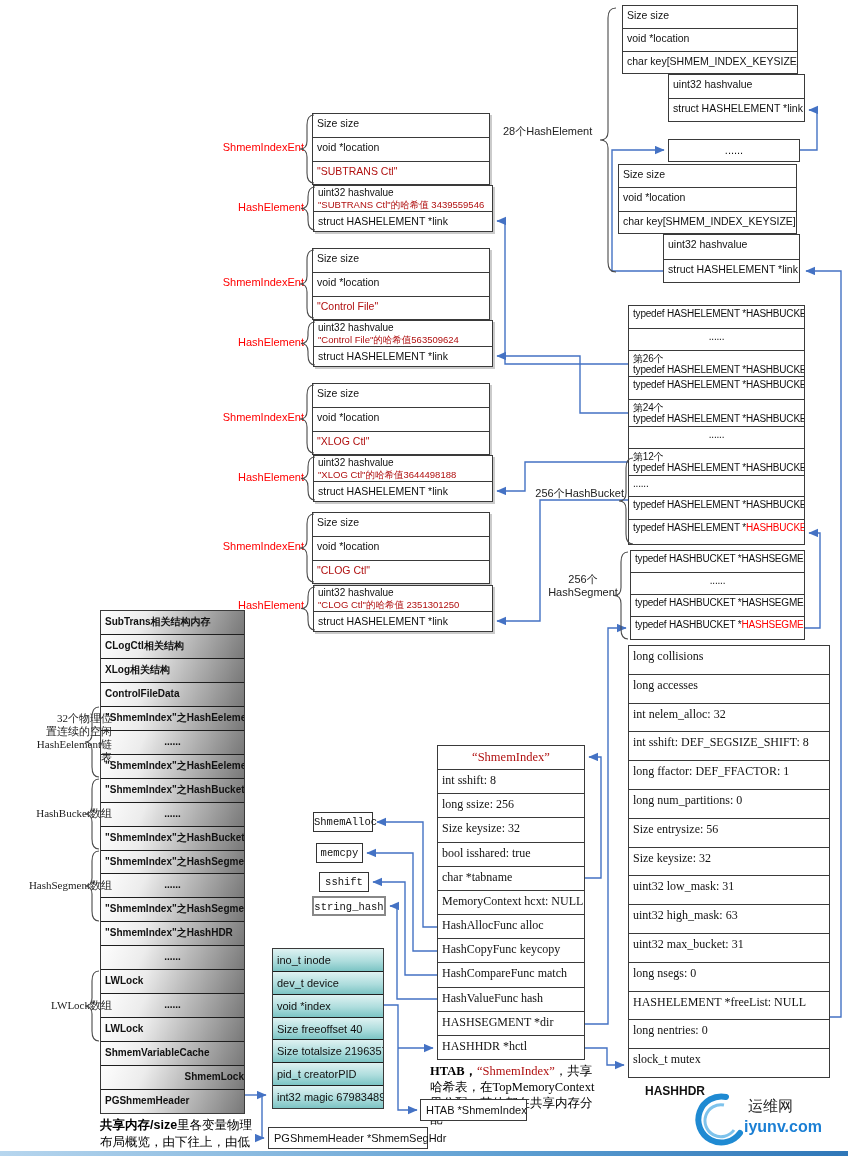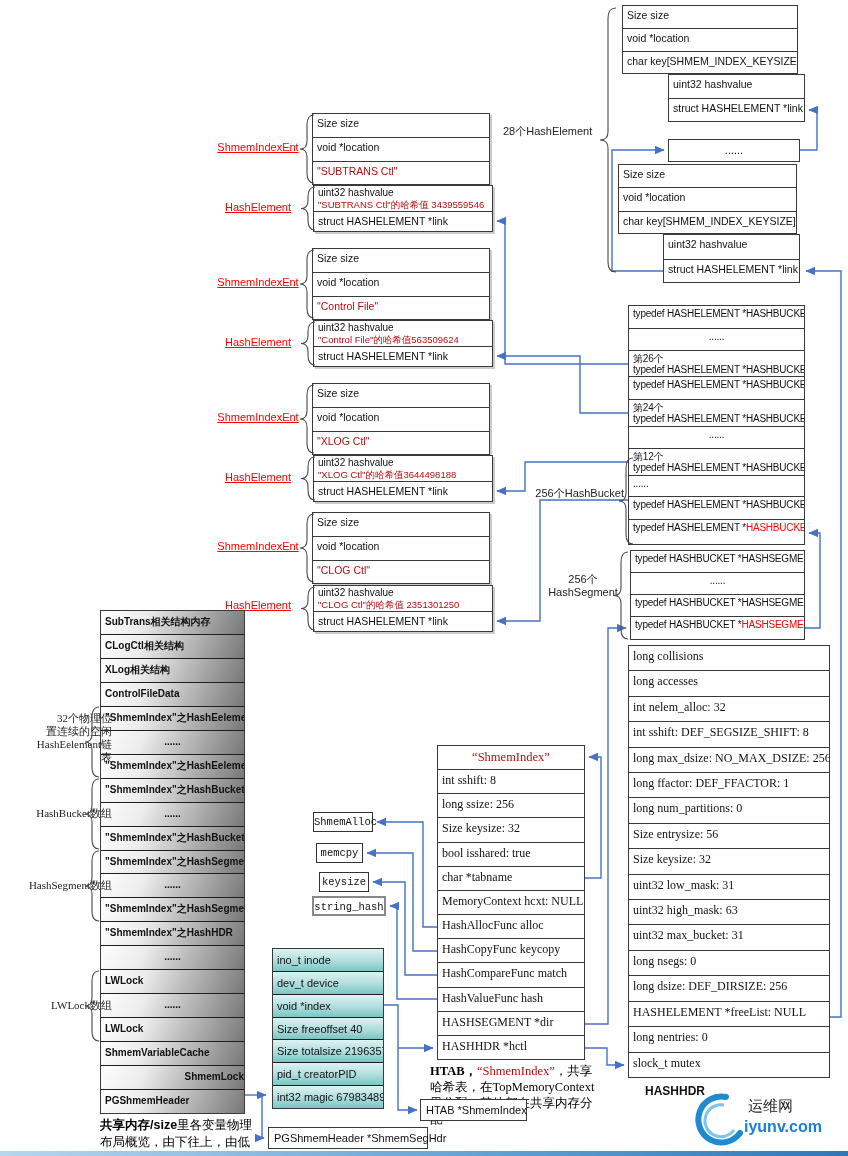--- a/index.html
+++ b/index.html
@@ -28,22 +28,22 @@
   .flexrows .lrow{flex:1 1 0;}
   
   .htab-title{height:24px;border-bottom:1px solid #3a3a3a;box-sizing:border-box;text-align:center;
         color:#b01010;font-family:"Liberation Serif",serif;font-size:12.5px;padding-top:4px;}
   
   .hashcell{height:26px;border-bottom:1px solid #3a3a3a;box-sizing:border-box;padding:1px 0 0 4px;white-space:nowrap;overflow:hidden;}
   .hl1{font-size:10px;line-height:12px;}
   .hl2{font-size:9.5px;line-height:12px;}
   .linkrow{height:21px;padding-top:3px;}
   
-  .red-label{position:absolute;width:92px;text-align:center;color:#f00;font-size:11px;
-        line-height:13px;white-space:nowrap;text-decoration:underline;}
+  .red-label{position:absolute;width:92px;text-align:right;color:#f00;font-size:11px;
+        line-height:13px;white-space:nowrap;}
   .anno{position:absolute;font-size:11px;line-height:13px;color:#222;}
   .anno.serif{font-family:"Liberation Serif",serif;margin-left:26px;}
   
   .mem .lrow{font-weight:bold;font-size:10px;line-height:12px;letter-spacing:0;
         padding:5px 0 0 4px;border-bottom:1px solid #1e1e1e;
         background:linear-gradient(115deg,#fefefe 0%,#ececec 30%,#b9b9b9 60%,#787878 100%);}
   .mem .lrow.dots{padding-left:0;}
   
   .teal .lrow{font-size:11px;font-weight:normal;letter-spacing:0;padding:5px 0 0 4px;
         border-bottom:1px solid #1e1e1e;
@@ -177,30 +177,28 @@
   <div class="anno" style="left:548px;top:573px;width:70px;text-align:center">
     <div>256个</div>
     <div>HashSegment</div>
   </div>
 
   <div class="vbox serifbox flexrows" style="left:628px;top:645px;width:202px;height:433px">
       <div class="lrow" style="flex: 1 1 0px;">long collisions</div>
       <div class="lrow" style="flex: 1 1 0px;">long accesses</div>
       <div class="lrow" style="flex: 1 1 0px;">int nelem_alloc: 32</div>
       <div class="lrow" style="flex: 1 1 0px;">int sshift: DEF_SEGSIZE_SHIFT: 8</div>
-      <div class="lrow" style="flex: 1 1 0px;">long max_dsize: NO_MAX_DSIZE: 256</div>
       <div class="lrow" style="flex: 1 1 0px;">long ffactor: DEF_FFACTOR: 1</div>
       <div class="lrow" style="flex: 1 1 0px;">long num_partitions: 0</div>
       <div class="lrow" style="flex: 1 1 0px;">Size entrysize: 56</div>
       <div class="lrow" style="flex: 1 1 0px;">Size keysize: 32</div>
       <div class="lrow" style="flex: 1 1 0px;">uint32 low_mask: 31</div>
       <div class="lrow" style="flex: 1 1 0px;">uint32 high_mask: 63</div>
       <div class="lrow" style="flex: 1 1 0px;">uint32 max_bucket: 31</div>
       <div class="lrow" style="flex: 1 1 0px;">long nsegs: 0</div>
-      <div class="lrow" style="flex: 1 1 0px;">long dsize: DEF_DIRSIZE: 256</div>
       <div class="lrow" style="flex: 1 1 0px;">HASHELEMENT *freeList: NULL</div>
       <div class="lrow" style="flex: 1 1 0px;">long nentries: 0</div>
       <div class="lrow" style="flex: 1 1 0px;">slock_t mutex</div>
     </div>
   <div class="hashhdr-label" style="left:645px;top:1084px">HASHHDR</div>
 
   <div class="vbox serifbox" style="left:437px;top:745px;width:148px;height:315px">
     <div class="htab-title">“ShmemIndex”</div>
     <div style="flex:1;display:flex;flex-direction:column" class="flexrows">
         <div class="lrow" style="flex: 1 1 0px;">int sshift: 8</div>
@@ -216,21 +214,21 @@
         <div class="lrow" style="flex: 1 1 0px;">HASHSEGMENT *dir</div>
         <div class="lrow" style="flex: 1 1 0px;">HASHHDR *hctl</div>
       </div>
   </div>
   <div class="caption-htab" style="left:430px;top:1063px;width:172px">
     <b>HTAB，</b><span class="dred">“ShmemIndex”</span><span>，共享哈希表，在TopMemoryContext里分配，其他都在共享内存分配</span>
   </div>
 
   <div class="funcbox" style="left:313px;top:812px;width:60px;height:20px">ShmemAlloc</div>
   <div class="funcbox" style="left:316px;top:843px;width:47px;height:20px">memcpy</div>
-  <div class="funcbox" style="left:319px;top:872px;width:50px;height:20px">keysize</div>
+  <div class="funcbox" style="left:319px;top:872px;width:50px;height:20px">sshift</div>
   <div class="funcbox gray" style="left:312px;top:896px;width:74px;height:20px">string_hash</div>
 
   <div class="vbox mem flexrows" style="left:100px;top:610px;width:145px;height:504px">
       <div class="lrow" style="flex: 1 1 0px;">SubTrans相关结构内存</div>
       <div class="lrow" style="flex: 1 1 0px;">CLogCtl相关结构</div>
       <div class="lrow" style="flex: 1 1 0px;">XLog相关结构</div>
       <div class="lrow" style="flex: 1 1 0px;">ControlFileData</div>
       <div class="lrow" style="flex: 1 1 0px;">"ShmemIndex"之HashEelement</div>
       <div class="lrow dots" style="flex: 1 1 0px;">......</div>
       <div class="lrow" style="flex: 1 1 0px;">"ShmemIndex"之HashEelement</div>

